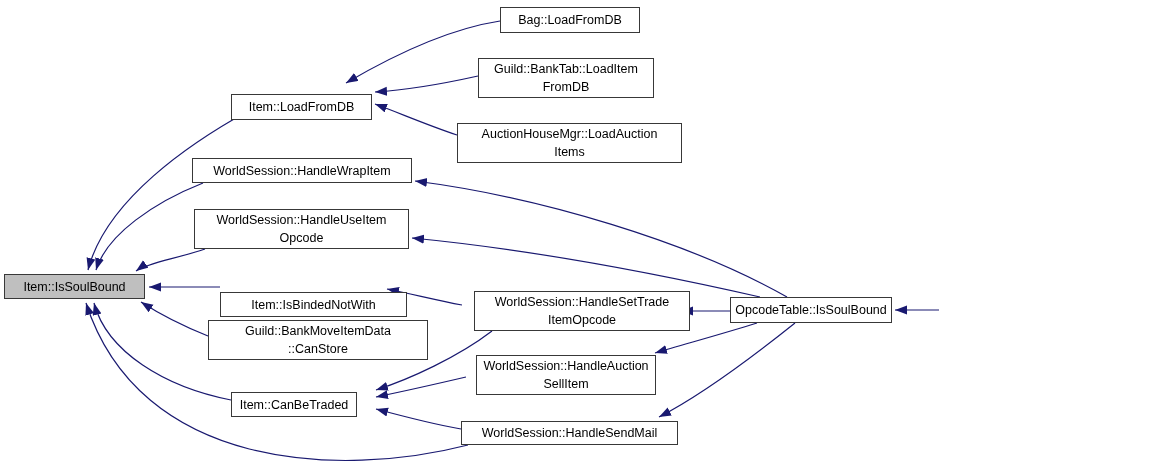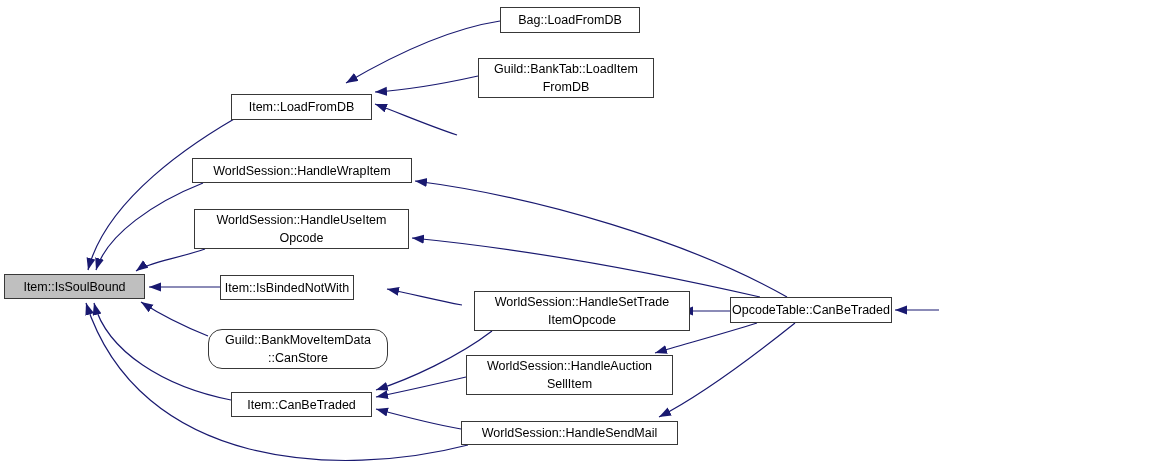--- a/index.html
+++ b/index.html
@@ -31,25 +31,25 @@
   }
   .node.highlight { background: var(--highlight-color, #bfbfbf); }
   
   .n-bag-loadfromdb            { left:500px; top:7px;   width:140px; height:26px; }
   .n-guild-banktab             { left:478px; top:58px;  width:176px; height:40px; }
   .n-auctionhousemgr           { left:457px; top:123px; width:225px; height:40px; }
   .n-item-loadfromdb           { left:231px; top:84px;  width:141px; height:26px;margin-top:10px; }
   .n-ws-handlewrapitem         { left:192px; top:158px; width:220px; height:25px; }
   .n-ws-handleuseitemopcode    { left:194px; top:209px; width:215px; height:40px; }
   .n-item-issoulbound          { left:4px;   top:274px; width:141px; height:25px; }
-  .n-item-isbindednotwith      { left:220px; top:275px; width:134px; height:25px; }
-  .n-guild-bankmoveitemdata    { left:208px; top:329px; width:180px; height:40px;border-radius:14px; }
-  .n-item-canbetraded          { left:231px; top:392px; width:141px; height:25px; }
+  .n-item-isbindednotwith      { left:220px; top:292px; width:187px; height:25px; }
+  .n-guild-bankmoveitemdata    { left:208px; top:320px; width:220px; height:40px; }
+  .n-item-canbetraded          { left:231px; top:392px; width:126px; height:25px; }
   .n-ws-handlesettradeitem     { left:462px; top:291px; width:216px; height:40px;margin-left:12px; }
-  .n-ws-handleauctionsellitem  { left:466px; top:355px; width:207px; height:40px; }
+  .n-ws-handleauctionsellitem  { left:476px; top:355px; width:180px; height:40px; }
   .n-ws-handlesendmail         { left:461px; top:421px; width:217px; height:24px;text-align:center; }
   .n-opcodetable-initialize    { left:730px; top:297px; width:162px; height:26px; }
   .n-world-setinitialworld     { left:939px; top:298px; width:209px; height:24px; }
 </style>
 </head>
 <body>
 
 <div class="canvas">
 
   <svg class="edge-layer" viewBox="0 0 1152 469" xmlns="http://www.w3.org/2000/svg">
@@ -80,20 +80,22 @@
         <path d="M795,323 C755,355 700,396 659,417" class="edge" marker-end="url(#arrow)"></path>
         <path d="M939,310 L895,310" class="edge" marker-end="url(#arrow)"></path>
       </g>
   </svg>
 
   <div class="node n-bag-loadfromdb">Bag::LoadFromDB</div>
 
   <div class="node n-guild-banktab">Guild::BankTab::LoadItem
 FromDB</div>
 
+  <div class="node n-auctionhousemgr">AuctionHouseMgr::LoadAuction
+Items</div>
 
   <div class="node n-item-loadfromdb">Item::LoadFromDB</div>
 
   <div class="node n-ws-handlewrapitem">WorldSession::HandleWrapItem</div>
 
   <div class="node n-ws-handleuseitemopcode">WorldSession::HandleUseItem
 Opcode</div>
 
   <div class="node highlight n-item-issoulbound">Item::IsSoulBound</div>
 
@@ -105,16 +107,16 @@
   <div class="node n-item-canbetraded">Item::CanBeTraded</div>
 
   <div class="node n-ws-handlesettradeitem">WorldSession::HandleSetTrade
 ItemOpcode</div>
 
   <div class="node n-ws-handleauctionsellitem">WorldSession::HandleAuction
 SellItem</div>
 
   <div class="node n-ws-handlesendmail">WorldSession::HandleSendMail</div>
 
-  <div class="node n-opcodetable-initialize">OpcodeTable::CanBeTraded</div>
+  <div class="node n-opcodetable-initialize">OpcodeTable::IsSoulBound</div>
 
 
 </div>
 
 </body></html>

